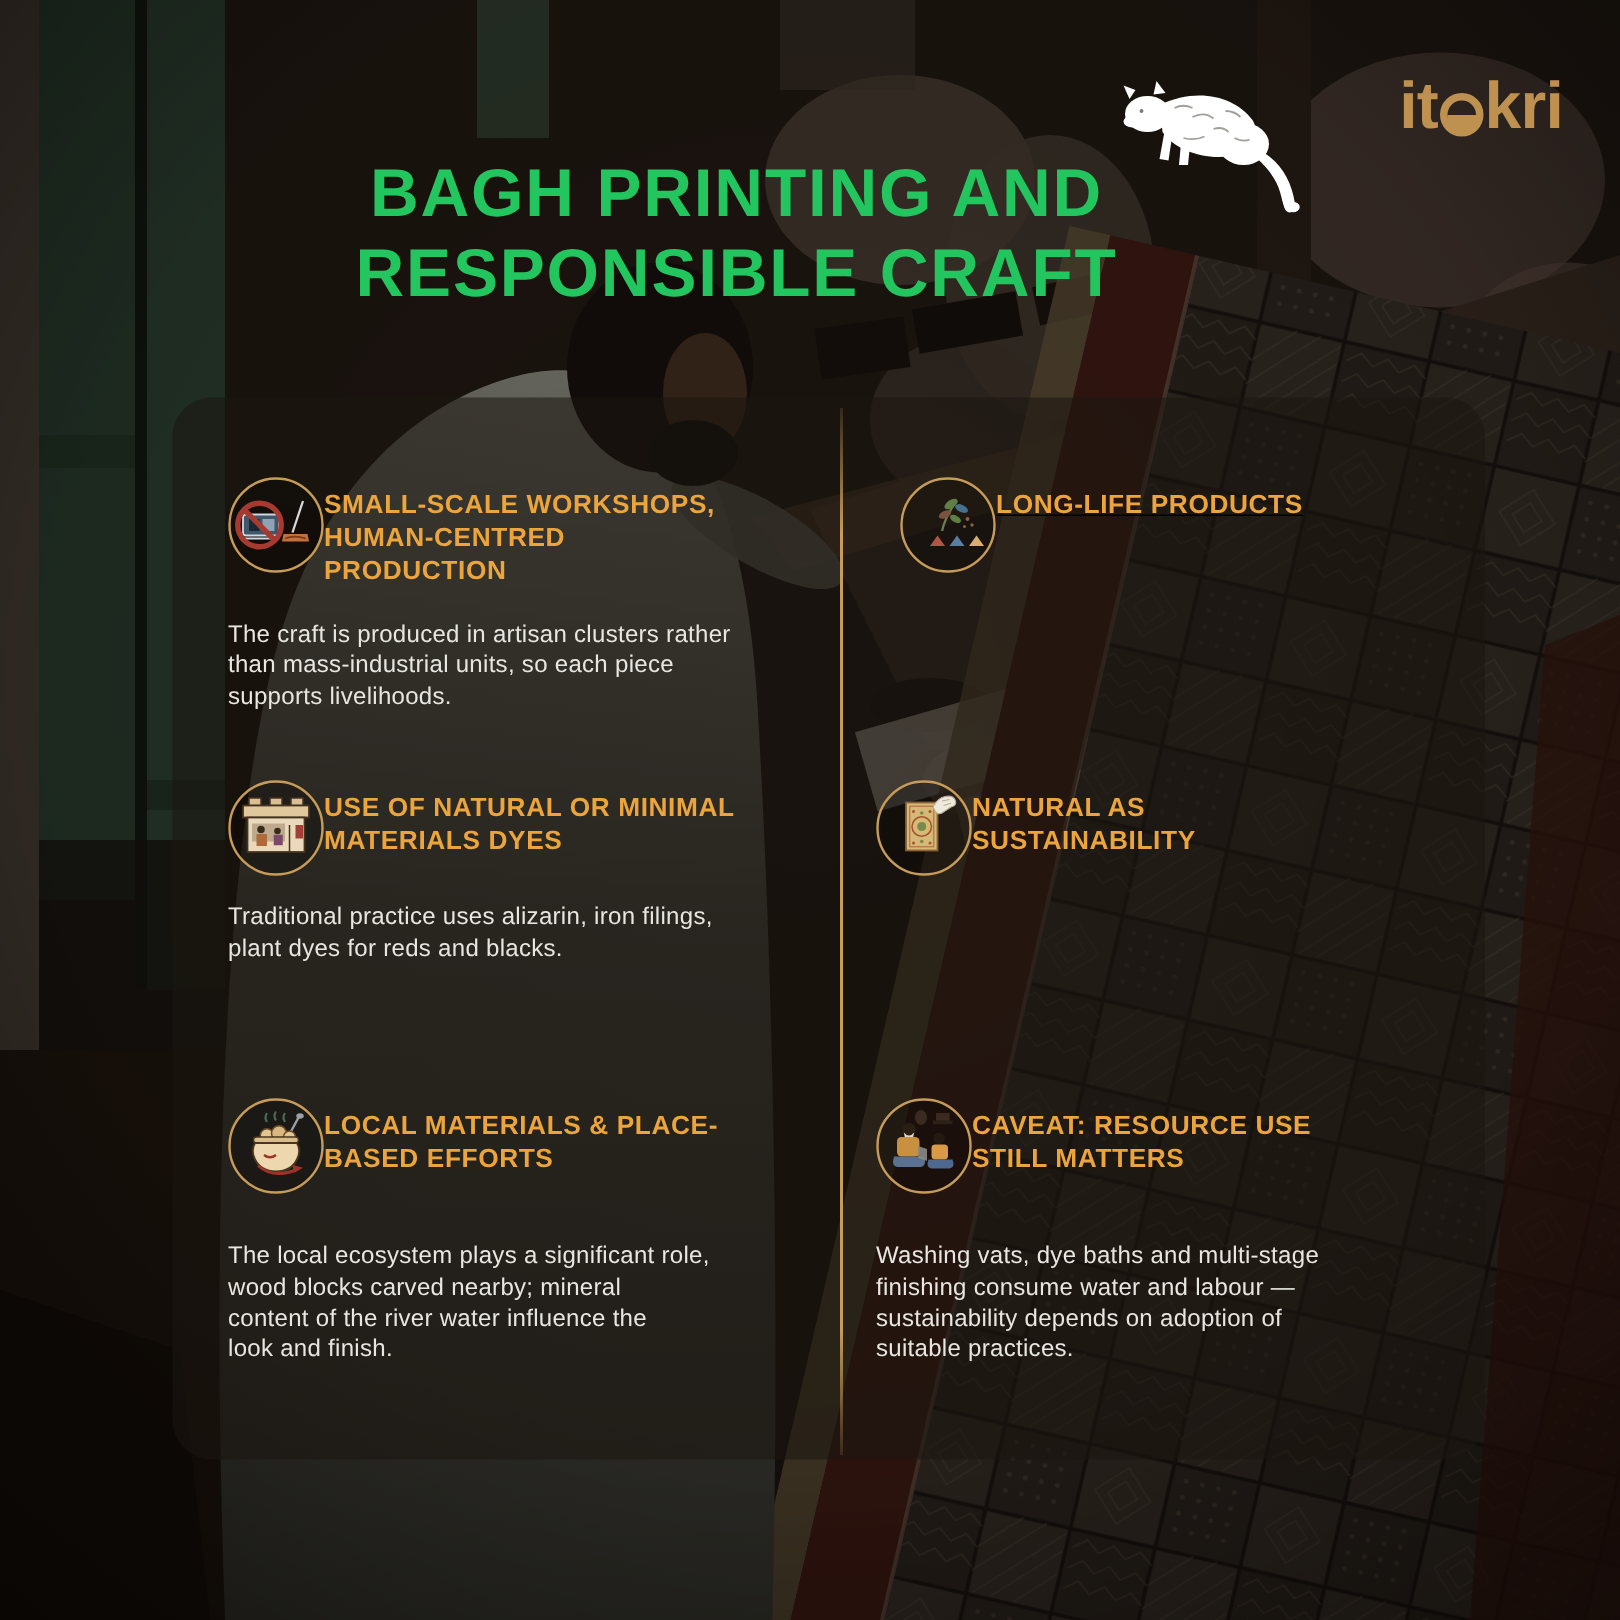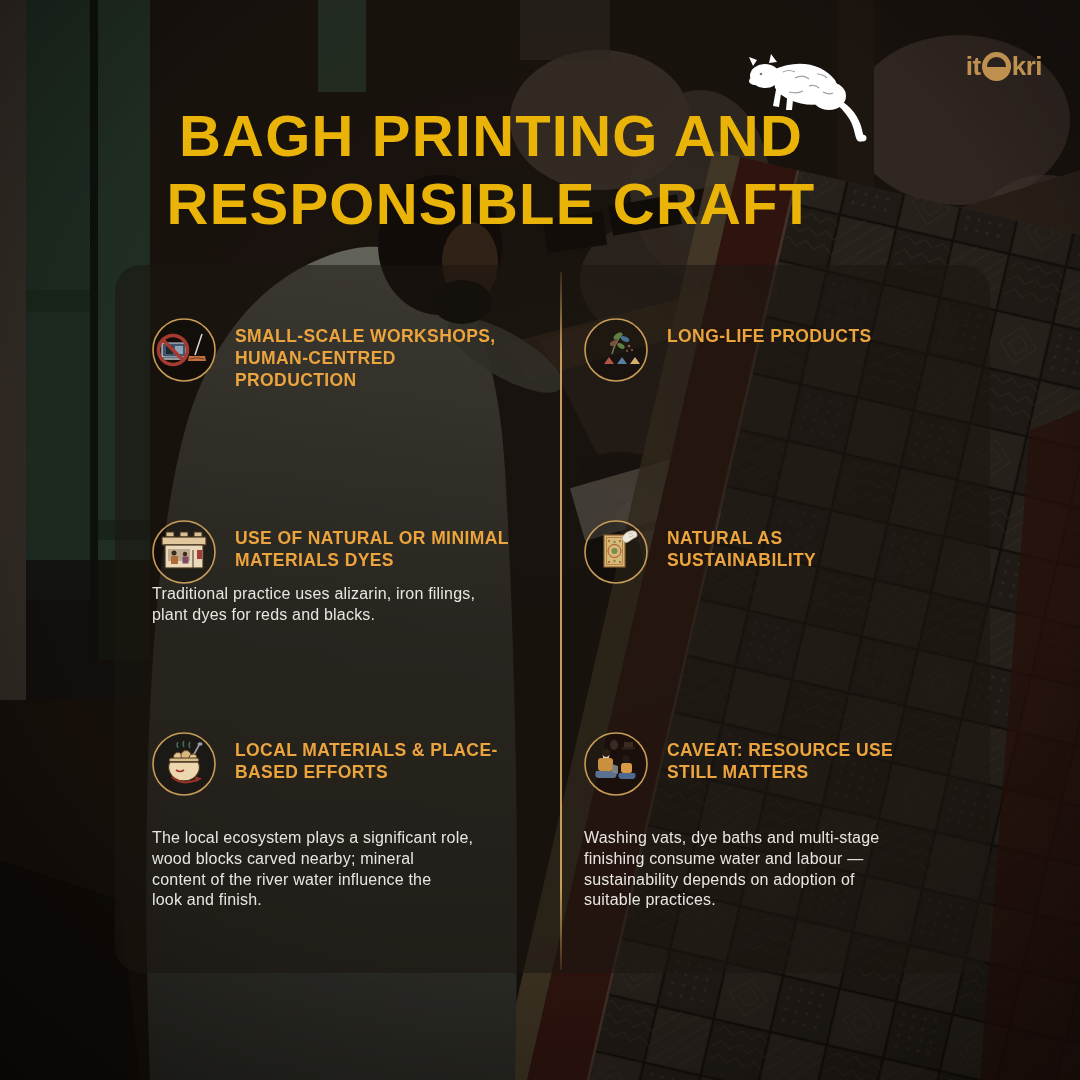--- a/index.html
+++ b/index.html
@@ -4,38 +4,38 @@
 <style>
   html,body{margin:0;padding:0;background:#000;}
   .canvas{position:relative;width:1080px;height:1080px;overflow:hidden;background:#1b1410;
           font-family:"Liberation Sans",sans-serif;}
   .bg{position:absolute;left:0;top:0;z-index:0;}
   .overlay-panel{position:absolute;left:115px;top:265px;width:875px;height:708px;
                  border-radius:26px;background:rgba(28,22,17,0.55);z-index:1;}
   .divider{position:absolute;left:560px;top:272px;width:2px;height:698px;z-index:2;
            background:linear-gradient(to bottom,rgba(199,156,88,.15),#c79c58 12%,#c79c58 88%,rgba(199,156,88,.15));}
   .page-title{position:absolute;left:0;top:102px;width:982px;text-align:center;z-index:4;
-              font-size:58px;font-weight:700;letter-spacing:1.2px;line-height:1.18;
-              color:#eab308;white-space:pre-line;}
+              font-size:45px;font-weight:700;letter-spacing:1.2px;line-height:1.18;
+              color:#22c55e;white-space:pre-line;}
   .logo{position:absolute;top:46px;right:38px;z-index:4;display:flex;align-items:baseline;
-        color:#BE9150;font-size:26px;font-weight:700;letter-spacing:-0.5px;}
+        color:#BE9150;font-size:44px;font-weight:700;letter-spacing:-0.5px;}
   .logo .o-glyph{display:inline-block;width:19px;height:19px;border:5px solid #BE9150;border-radius:50%;
         background:linear-gradient(to top,#BE9150 48%,rgba(0,0,0,0) 48%);
         margin:0 1px;position:relative;top:6px;}
   .tiger{position:absolute;left:743px;top:50px;z-index:5;}
   .section{position:absolute;z-index:3;width:400px;}
-  .sec1{left:152px;top:318px;} .sec2{left:584px;top:318px;width:392px;}
+  .sec1{left:152px;top:318px;} .sec2{left:600px;top:318px;width:392px;text-decoration:underline;}
   .sec3{left:152px;top:520px;} .sec4{left:584px;top:520px;width:392px;}
   .sec5{left:152px;top:732px;} .sec6{left:584px;top:732px;width:392px;}
-  .sec-head{display:flex;gap:19px;align-items:flex-start;}
+  .sec-head{display:flex;align-items:flex-start;}
   .icon-wrap{width:64px;height:64px;flex:none;}
   .sec-heading{padding-top:7px;font-size:17.5px;font-weight:700;line-height:1.27;
                letter-spacing:.4px;color:#ECA43D;white-space:pre-line;}
   .sec-body{font-size:16px;line-height:1.3;color:#E8E6E1;letter-spacing:.2px;white-space:pre-line;}
-  .row1 .sec-body{margin-top:22px;} .row2 .sec-body{} .row3 .sec-body{margin-top:32px;}
+  .row1 .sec-body{margin-top:22px;} .row2 .sec-body{margin-top:18px;} .row3 .sec-body{margin-top:32px;}
 </style>
 </head>
 <body>
 
 <div class="canvas">
 
   <svg class="bg" width="1080" height="1080" viewBox="0 0 1080 1080">
     <defs>
       <linearGradient id="kurtaGrad" x1="0" y1="0" x2="0" y2="1">
         <stop offset="0" stop-color="#989a8e"></stop>
@@ -183,20 +183,23 @@
         <path d="M37,38 h16 l1,5 h-18 z" fill="#c2703d"></path>
         <path d="M38,41 q6,-2.5 14,0" stroke="#7c3a1a" fill="none" stroke-width="1"></path>
         <line x1="50" y1="16" x2="43" y2="37" stroke="#d9d9d9" stroke-width="1.5"></line>
         <circle cx="21" cy="32" r="14.5" fill="none" stroke="#a63a31" stroke-width="3.6"></circle>
         <line x1="10.5" y1="21.5" x2="31.5" y2="42.5" stroke="#a63a31" stroke-width="3.6"></line>
       </svg>
       <div class="sec-heading">SMALL-SCALE WORKSHOPS,
 HUMAN-CENTRED
 PRODUCTION</div>
     </div>
+    <div class="sec-body">The craft is produced in artisan clusters rather
+than mass-industrial units, so each piece
+supports livelihoods.</div>
   </div>
 
   <div class="section sec2 row1">
     <div class="sec-head">
       <svg class="icon-wrap" viewBox="0 0 64 64">
         <circle cx="32" cy="32" r="31" fill="rgba(0,0,0,0.25)" stroke="#C79C58" stroke-width="1.6"></circle>
         <path d="M28,36 C30,28 33,22 38,16" stroke="#6b7d52" fill="none" stroke-width="1.5"></path>
         <ellipse cx="34" cy="18" rx="5" ry="2.6" fill="#5f7f45" transform="rotate(-35 34 18)"></ellipse>
         <ellipse cx="41" cy="21" rx="4.6" ry="2.4" fill="#46708c" transform="rotate(25 41 21)"></ellipse>
         <ellipse cx="30" cy="25" rx="4.4" ry="2.4" fill="#7a5340" transform="rotate(-25 30 25)"></ellipse>

